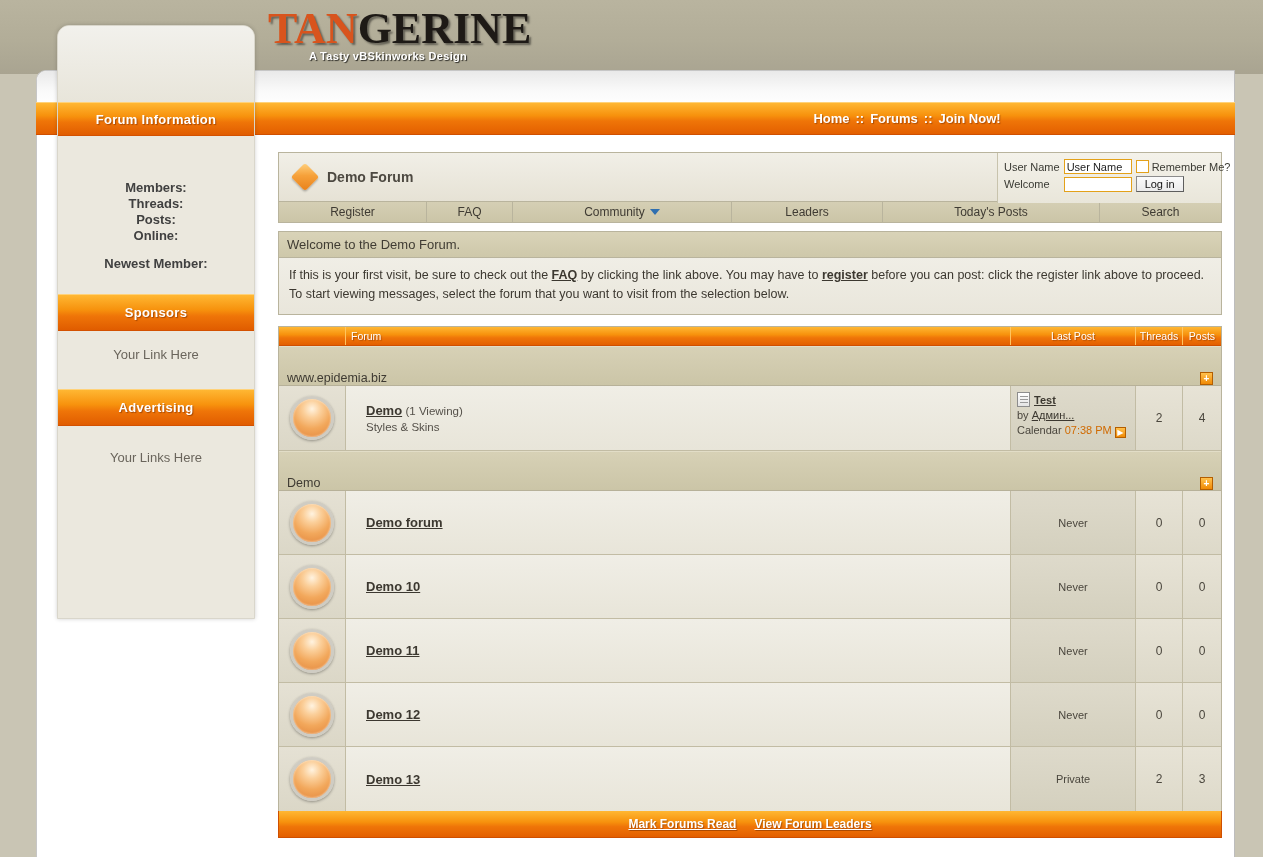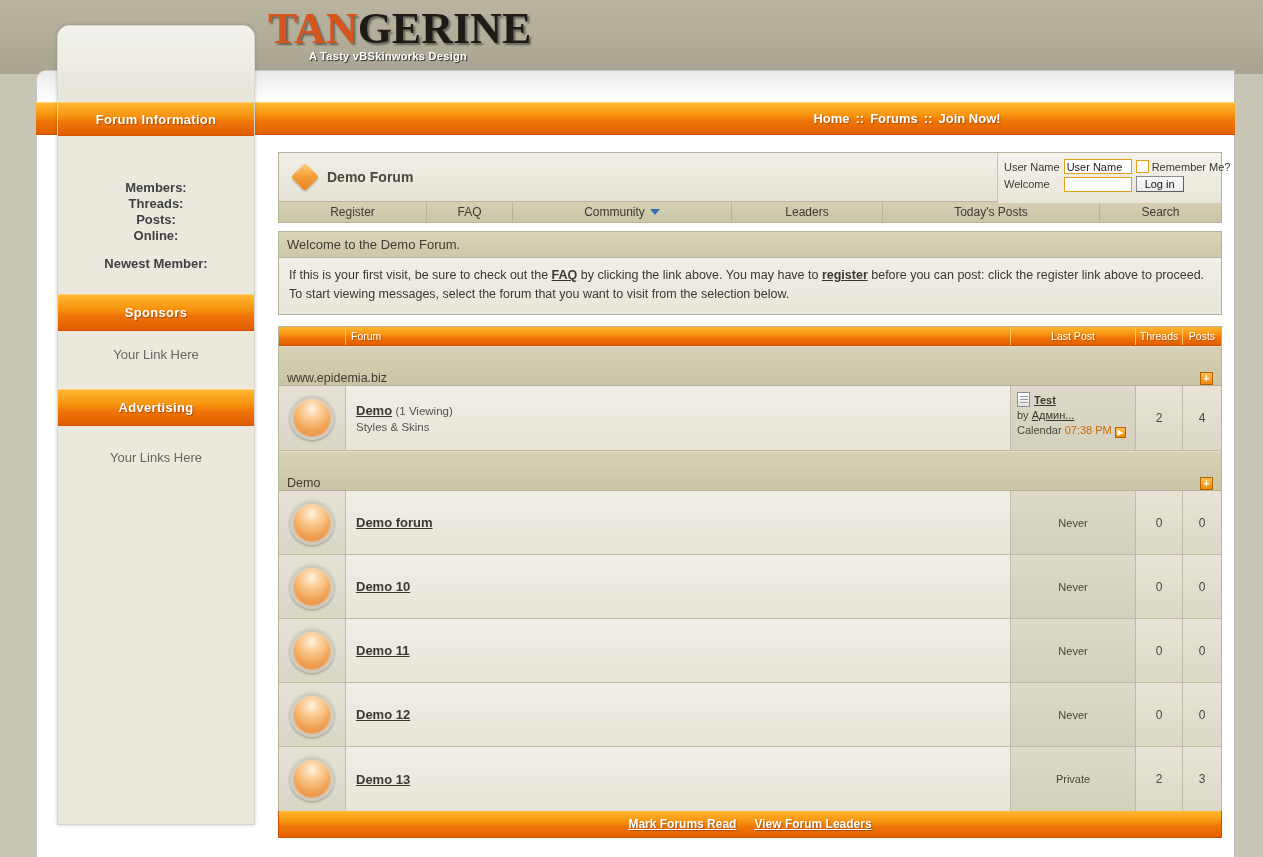--- a/index.html
+++ b/index.html
@@ -46,21 +46,21 @@
     box-shadow:0 0 0 0 rgba(0,0,0,0);
   }
   #window-sheen {
     position:absolute; left:0; top:0; width:100%; height:34px;
     background:linear-gradient(180deg,#e9e9e9 0%, #fafafa 60%, #ffffff 100%);
     border-top-left-radius:9px;
   }
 
   
   #sidebar-card {
-    position:absolute; left:57px; top:25px; width:198px; height:800px;
+    position:absolute; left:57px; top:25px; width:198px; height:594px;
     background:#ebe8de;
     border:1px solid #d9d6cb;
     border-top-left-radius:12px; border-top-right-radius:12px;
     box-shadow:0 0 4px rgba(0,0,0,.18);
   }
   #sidebar-top-sheen {
     position:absolute; left:0; top:0; width:100%; height:76px;
     background:linear-gradient(180deg,#f2f1ec 0%, #e8e5da 100%);
     border-top-left-radius:11px; border-top-right-radius:11px;
   }
@@ -224,21 +224,21 @@
   .frow .cell { display:flex; align-items:center; padding:0 6px; }
   .frow .c-icon {
     width:67px; justify-content:center;
     background:linear-gradient(180deg,#e5e1d4 0%, #dbd7c7 100%);
     border-right:1px solid #c2bca4;
   }
   .frow .c-forum {
     width:665px;
     background:linear-gradient(180deg,#f0eee6 0%, #e8e5d9 100%);
     border-right:1px solid #c2bca4;
-    padding-left:10px;
+    padding-left:20px;
   }
   .frow .c-last {
     width:125px;
     background:linear-gradient(180deg,#dedacb 0%, #d4d0be 100%);
     border-right:1px solid #c2bca4;
     font-size:11px; color:#4a463d;
     justify-content:center;
   }
   .frow .c-last.detail { justify-content:flex-start; align-items:flex-start; padding-top:6px; line-height:15px; }
   .frow .c-thr {

